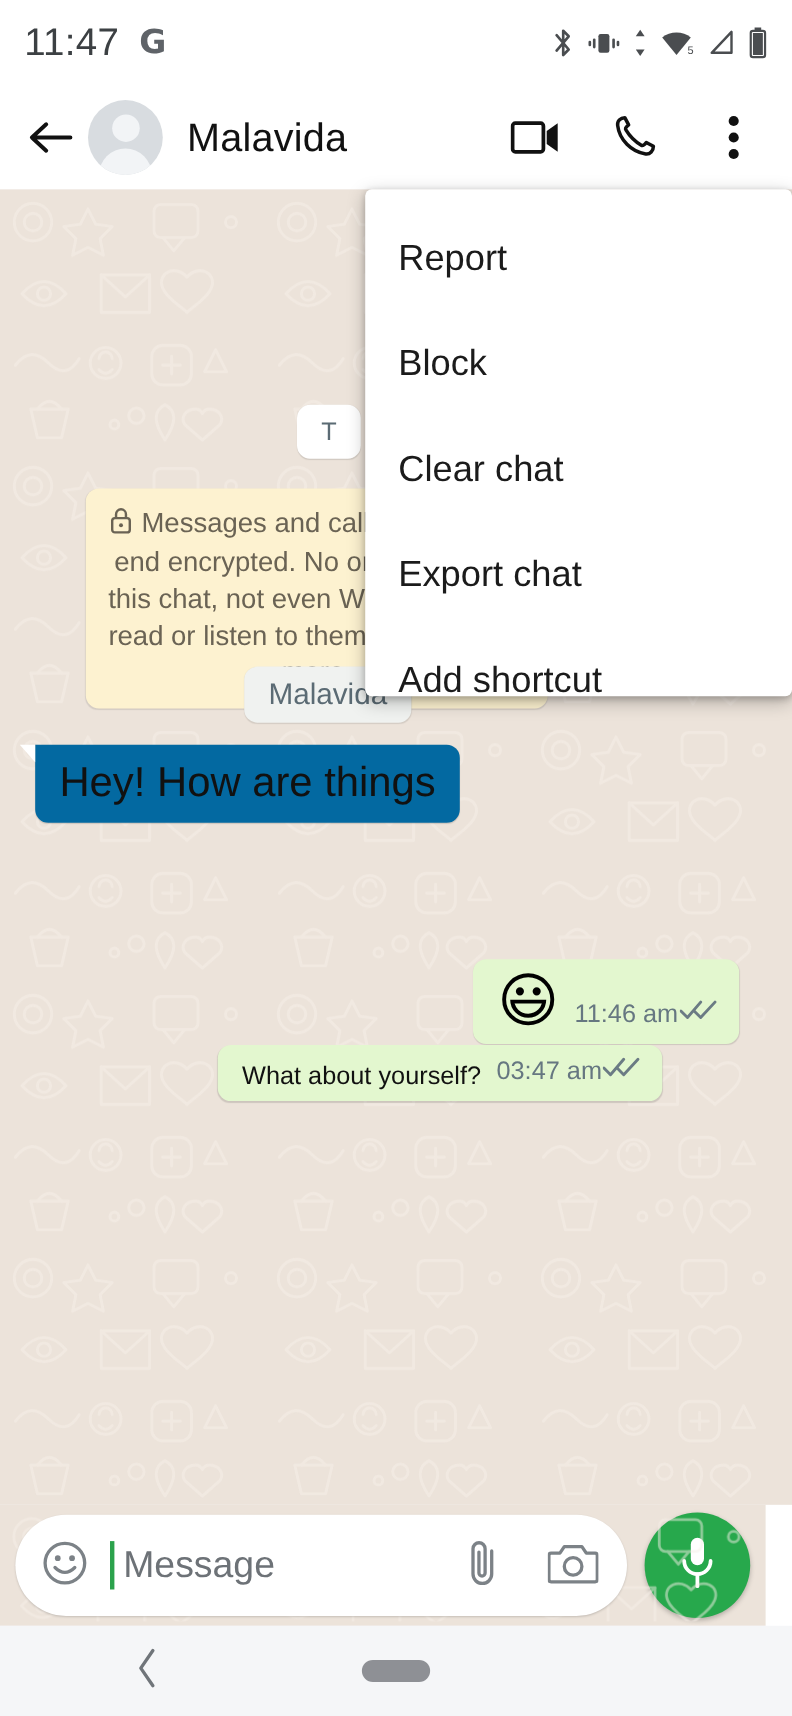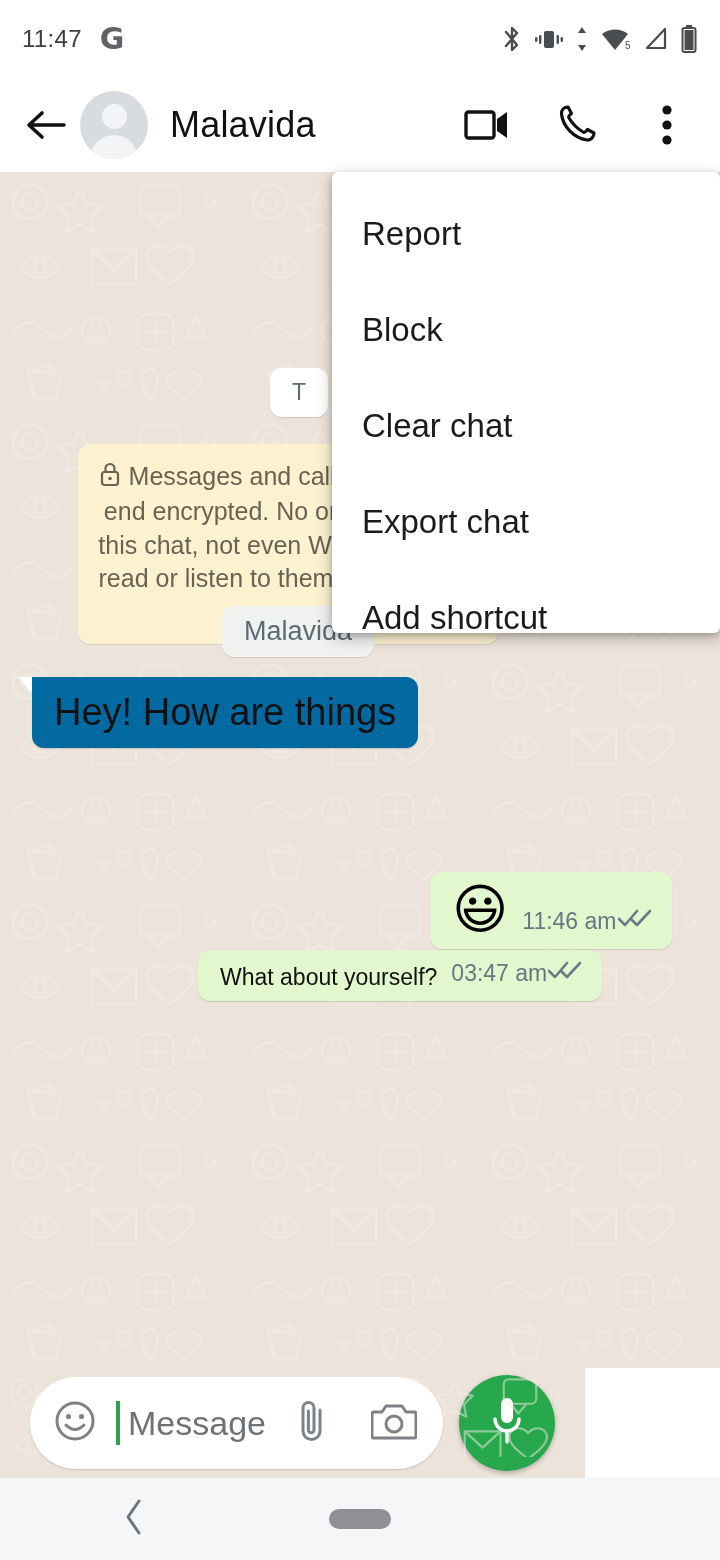--- a/index.html
+++ b/index.html
@@ -11,21 +11,21 @@
   }
   .phone { position: relative; width: 720px; height: 1560px; overflow: hidden; background:#fff; }
 
   
   .statusbar {
     position: absolute; top: 0; left: 0; width: 720px; height: 78px;
     background: #ffffff; display: flex; align-items: center;
     padding: 0 22px;
   }
   .status-left { display: flex; align-items: center; gap: 18px; }
-  .status-time { font-size: 24px; color: #3c4043; letter-spacing: .3px; }
+  .status-time { font-size: 35px; color: #3c4043; letter-spacing: .3px; }
   .g-icon { font-size: 30px; font-weight: bold; color: #5f6368; font-family: "DejaVu Sans", sans-serif; line-height:1; }
   .status-right { margin-left: auto; display: flex; align-items: center; gap: 11px; }
   .status-right svg { display: block; }
 
   
   .appbar {
     position: absolute; top: 78px; left: 0; width: 720px; height: 94px;
     background: #ffffff; display: flex; align-items: center; padding: 0 20px;
     z-index: 5;
   }
@@ -107,22 +107,22 @@
     box-shadow: 0 5px 16px rgba(0,0,0,.26), 0 2px 6px rgba(0,0,0,.18);
     z-index: 20; padding-top: 14px;
   }
   .menu-item {
     height: 96px; display: flex; align-items: center;
     padding-left: 30px; font-size: 33px; color: #1b1b1b;
   }
 
   
   .inputbar {
-    position: absolute; top: 1368px; left: 0; width: 585px; height: 110px;
-    display: flex; align-items: center; padding: 0 30px;
+    position: absolute; top: 1368px; left: 0; width: 696px; height: 110px;
+    display: flex; align-items: center; padding: 0 14px;
     background-color: #ece3da;
   }
   .inputbar-doodles { position:absolute; inset:0; opacity:.5; pointer-events:none; }
   .input-pill {
     position: relative; flex: 1; height: 92px; background: #ffffff; border-radius: 46px;
     display: flex; align-items: center; padding: 0 26px 0 22px;
     box-shadow: 0 1px 2px rgba(0,0,0,.16);
   }
   .caret { width: 4px; height: 44px; background: #2ba24c; margin-left: 18px; }
   .placeholder { font-size: 34px; color: #6d7277; margin-left: 8px; }

